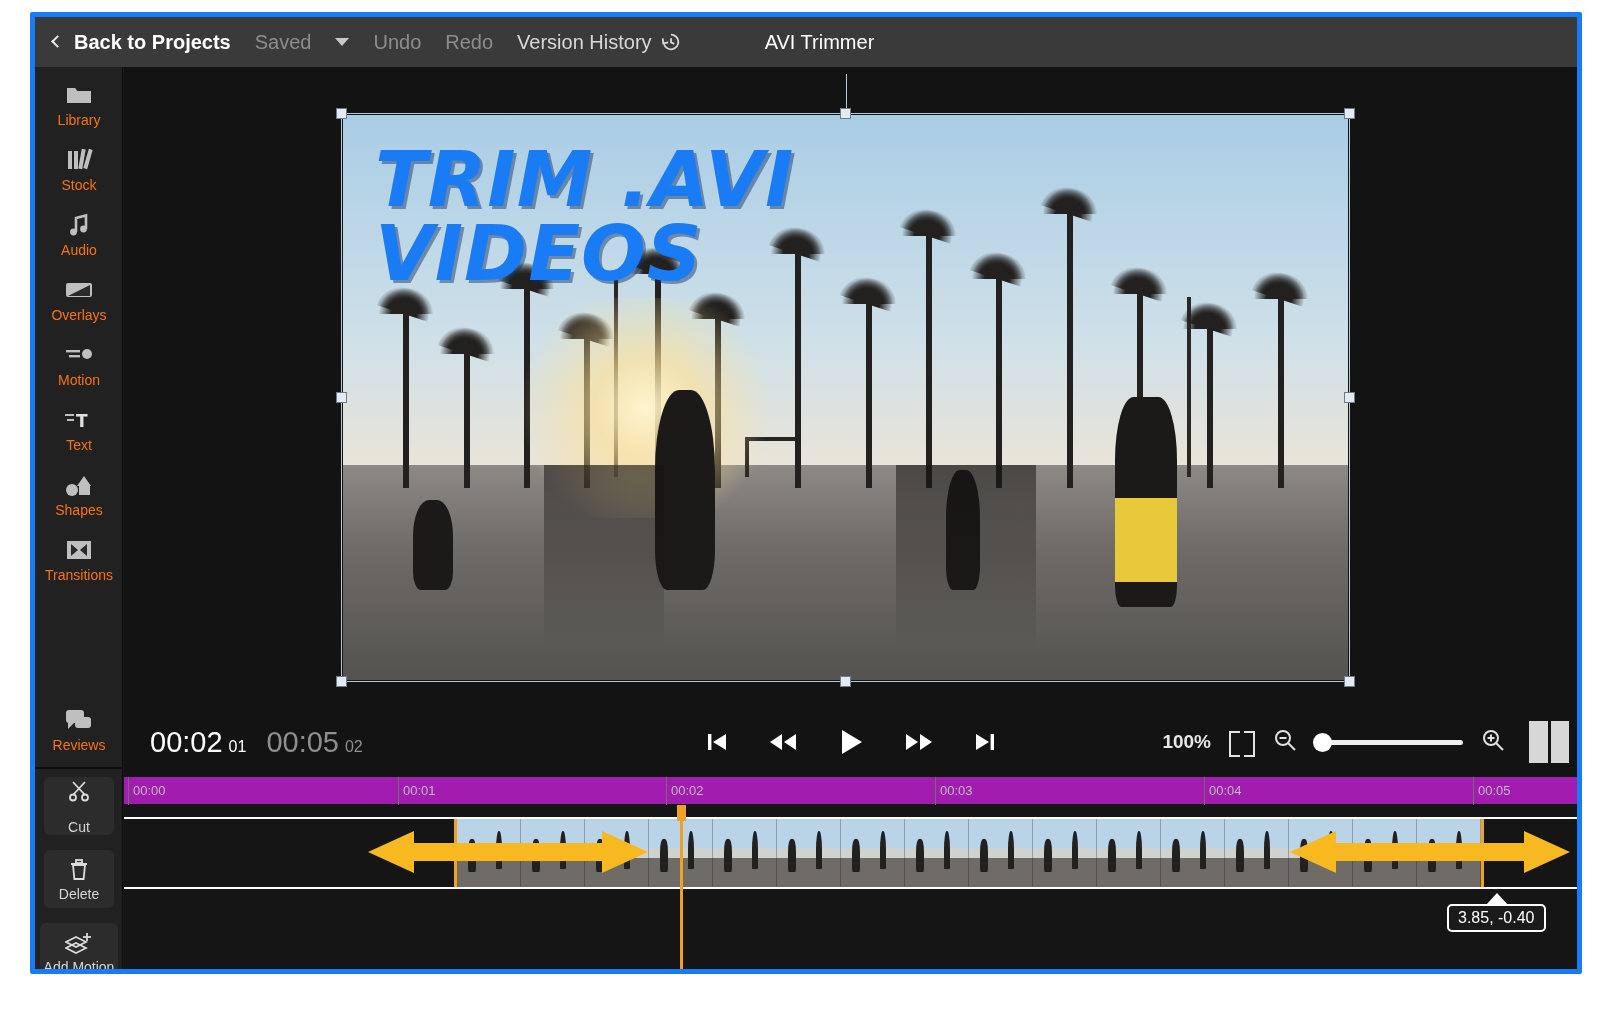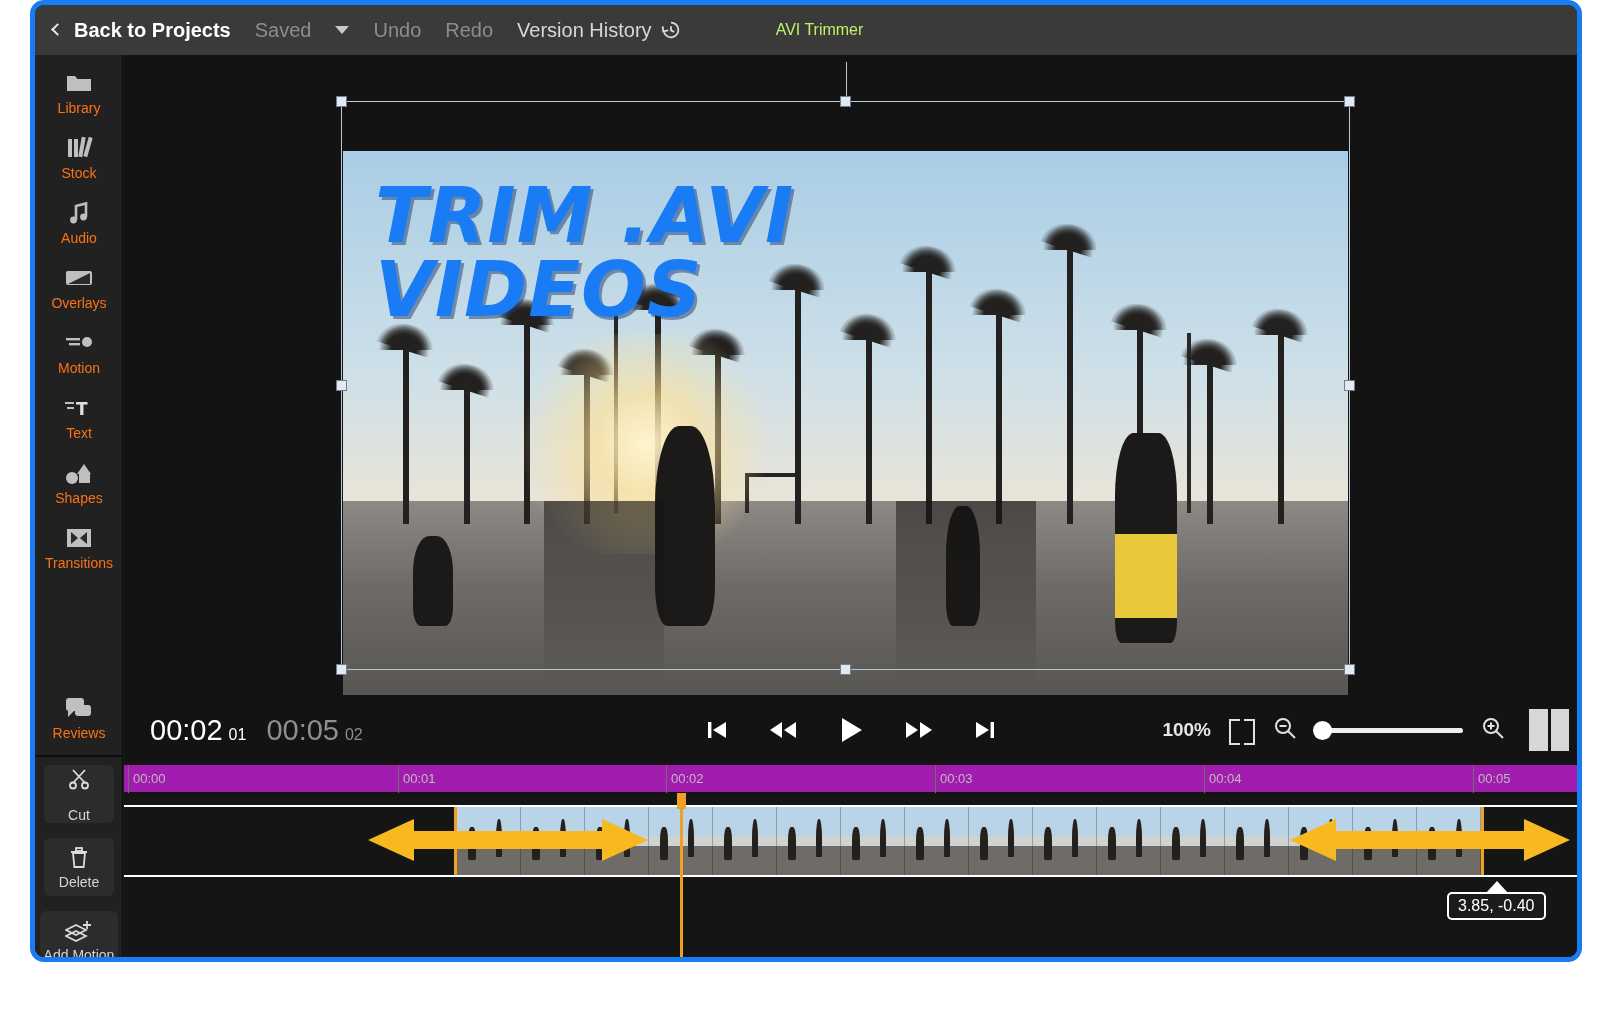--- a/index.html
+++ b/index.html
@@ -6,24 +6,24 @@
   html, body {
     width: 1612px; height: 1021px;
     background: #ffffff;
     font-family: "Liberation Sans", sans-serif;
     overflow: hidden;
   }
 
   
   #app-frame {
     position: absolute;
-    left: 30px; top: 0;
+    left: 30px; top: 12px;
     width: 1552px; height: 962px;
     border: 5px solid #1a7cf5;
-    border-radius: 14px;
+    border-radius: 2px;
     background: #1a1a1a;
     overflow: hidden;
   }
 
   
   #topbar {
     position: absolute; left: 0; top: 0;
     width: 100%; height: 50px;
     background: #3a3a3a;
     display: flex; align-items: center;
@@ -41,21 +41,21 @@
   }
   .caret-down {
     width: 0; height: 0;
     border-left: 7px solid transparent; border-right: 7px solid transparent;
     border-top: 8px solid #c9c9c9;
   }
   #version-history { color: #d8d8d8; }
   #app-title {
     position: absolute; left: 0; right: 0; top: 0;
     height: 50px; line-height: 50px; text-align: center;
-    color: #bef264; font-size: 16px; pointer-events: none; padding-left: 27px;
+    color: #ffffff; font-size: 20px; pointer-events: none; padding-left: 27px;
   }
 
   
   #left-rail {
     position: absolute; left: 0; top: 50px;
     width: 88px; height: 912px;
     background: #212121;
     border-right: 1px solid #0d0d0d;
   }
   .rail-btn {
@@ -85,21 +85,20 @@
   #stage {
     position: absolute; left: 89px; top: 50px;
     right: 0; height: 640px;
     background: #131313;
   }
   #video-wrap {
     position: absolute; left: 219px; top: 48px;
     width: 1005px; height: 565px;
     background: linear-gradient(#bcd7ea, #dfe7eb 45%, #9aa0a4 100%);
     overflow: hidden;
-    margin-top: 48px;
   }
   
   .sky { position:absolute; inset:0; background: linear-gradient(#a9cde6 0%, #cfe0e8 40%, #e9e4d8 62%, #cbbda8 72%); }
   .ground { position:absolute; left:0; right:0; top:62%; bottom:0;
     background: linear-gradient(#8d8a86, #6d6a67 40%, #55534f); }
   .sunglow {
     position:absolute; left: 30%; top: 48%;
     width: 280px; height: 220px; transform: translate(-50%,-40%);
     background: radial-gradient(circle, rgba(255,244,205,0.98) 0%, rgba(255,226,150,0.65) 28%, rgba(255,210,130,0.0) 70%);
   }

